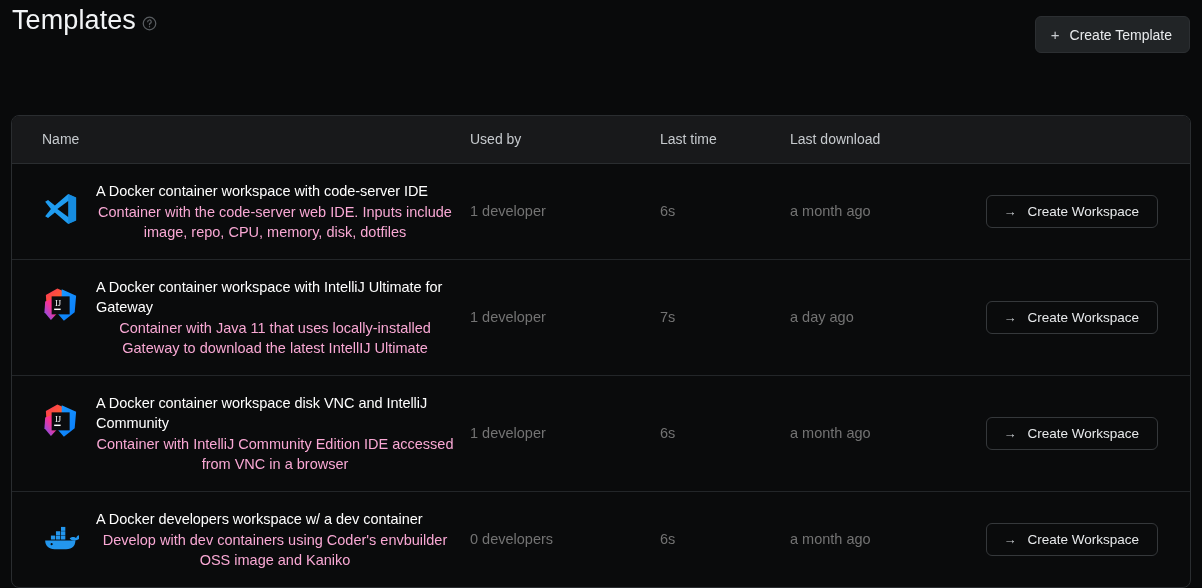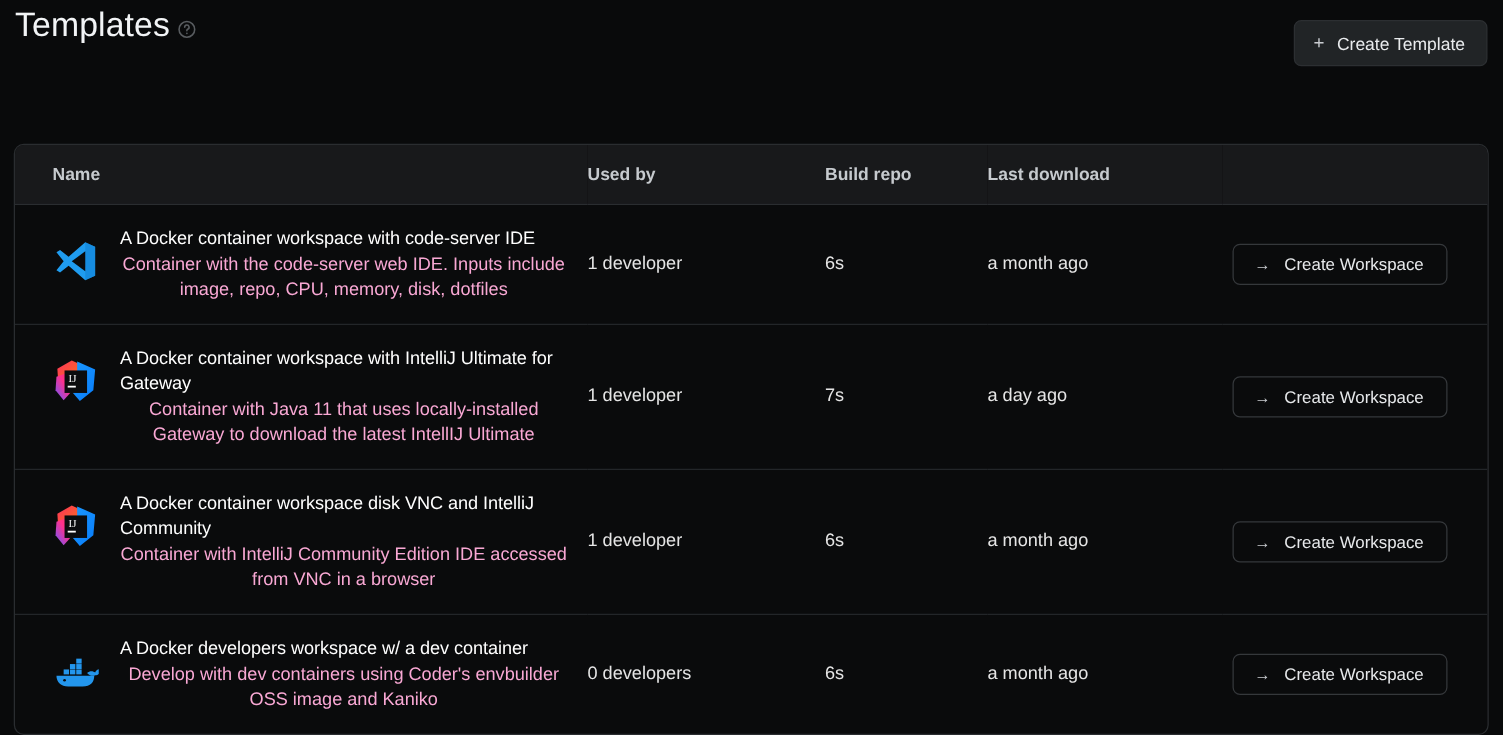--- a/index.html
+++ b/index.html
@@ -82,21 +82,21 @@
     border-radius: 8px;
     overflow: hidden;
     background: #0a0b0c;
   }
   table { width: 100%; border-collapse: collapse; table-layout: fixed; }
 
   thead th {
     background: #18191b;
     color: #c6cace;
     font-size: 14px;
-    font-weight: 700;
+    font-weight: 400;
     text-align: left;
     height: 47px;
     padding: 0 0 0 0;
     border-bottom: 1px solid #2a2d30;
     vertical-align: middle;
   }
   .col-name    { width: 458px; padding-left: 30px !important; }
   .col-usedby  { width: 190px; }
   .col-build   { width: 130px; }
   .col-updated { width: 188px; }
@@ -133,21 +133,21 @@
     letter-spacing: -0.05px;
   }
   .tpl-desc {
     font-size: 14.5px;
     color: #f9a8d4;
     line-height: 20px;
     margin-top: 1px;
     text-align: center;
   }
 
-  .plain-cell { padding: 0 10px 0 0; color: #e5e5e5; font-size: 14.5px; margin-top: 16px; }
+  .plain-cell { padding: 0 10px 0 0; color: #737373; font-size: 14.5px; margin-top: 16px; }
 
   .action-cell { padding-right: 32px; text-align: right; }
   .create-ws-btn {
     display: inline-flex;
     align-items: center;
     gap: 11px;
     height: 33px;
     padding: 0 18px 0 16px;
     background: transparent;
     border: 1px solid #35383b;
@@ -196,21 +196,21 @@
         <col class="col-name">
           <col class="col-usedby">
           <col class="col-build">
           <col class="col-updated">
           <col class="col-action">
       </colgroup>
       <thead>
         <tr>
           <th class="col-name">Name</th>
           <th>Used by</th>
-          <th>Build repo</th>
+          <th>Last time</th>
           <th>Last download</th>
           <th></th>
         </tr>
       </thead>
       <tbody id="tbody">
           <tr>
             <td class="r-mid">
               <div class="name-cell">
                 <span class="tpl-icon">
                   <svg width="36" height="36" viewBox="0 0 100 100">

